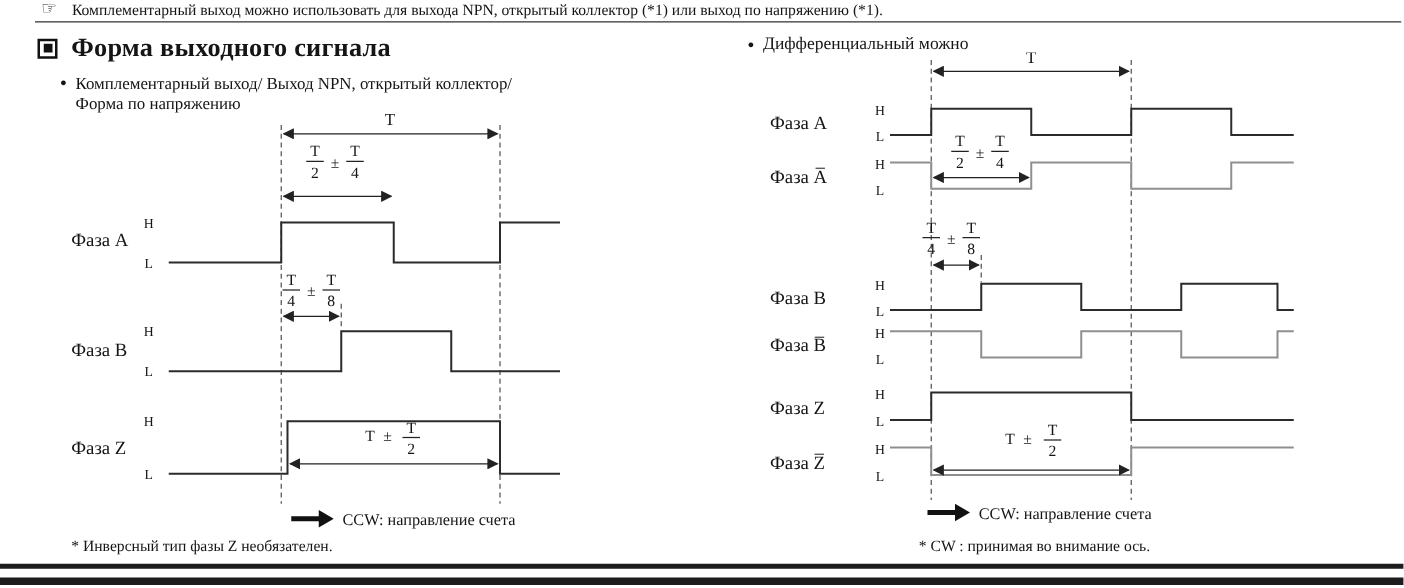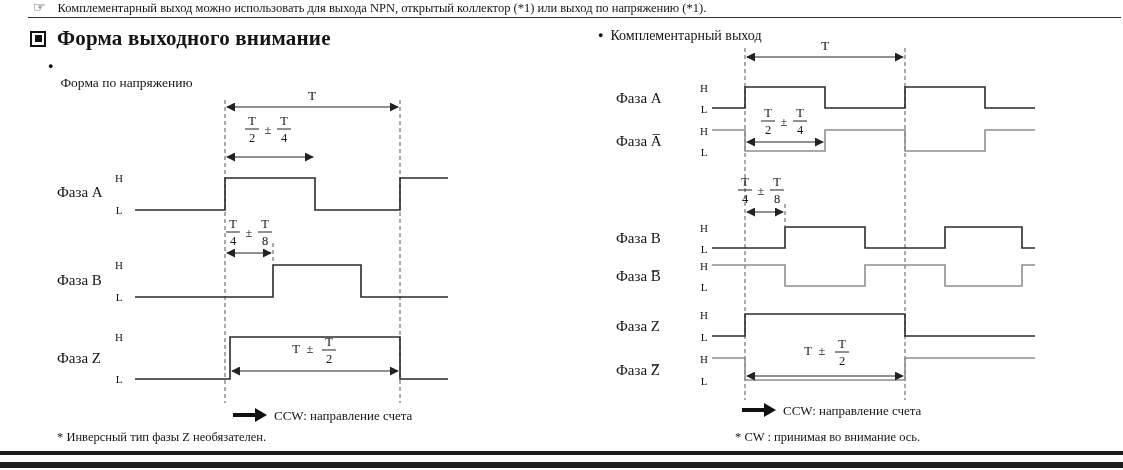--- a/index.html
+++ b/index.html
@@ -46,34 +46,34 @@
   <div class="note-row">
     <span class="hand">☞</span>
     <span class="note-text">Комплементарный выход можно использовать для выхода NPN, открытый коллектор (*1) или выход по напряжению (*1).</span>
   </div>
   <div class="top-rule"></div>
 
   <div class="heading">
     <span class="sq">
         <span class="sq-in"></span>
       </span>
-    <span class="heading-text">Форма выходного внимание</span>
+    <span class="heading-text">Форма выходного сигнала</span>
   </div>
 
   <div class="sub left-sub">
     <span class="bullet">●</span>
     <span class="sub-lines">
-      <br>
+      <span>Комплементарный выход/ Выход NPN, открытый коллектор/</span><br>
       <span>Форма по напряжению</span>
     </span>
   </div>
 
   <div class="sub right-sub">
     <span class="bullet">●</span>
-    <span>Комплементарный выход</span>
+    <span>Дифференциальный можно</span>
   </div>
 
   <svg class="diagram left-diagram" width="430" height="344" viewBox="40 86 430 344">
     <defs>
       <marker id="ahL" viewBox="0 0 10 10" refX="9" refY="5" markerWidth="9" markerHeight="9" orient="auto-start-reverse" markerUnits="userSpaceOnUse">
         <path d="M0,0 L10,5 L0,10 z" fill="#222"></path>
       </marker>
     </defs>
 
     <line class="dash" x1="225" y1="100" x2="225" y2="403"></line>

